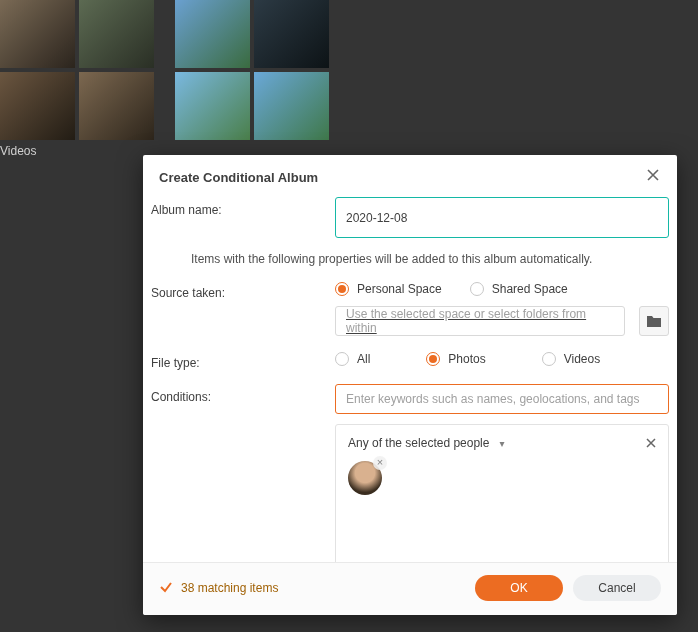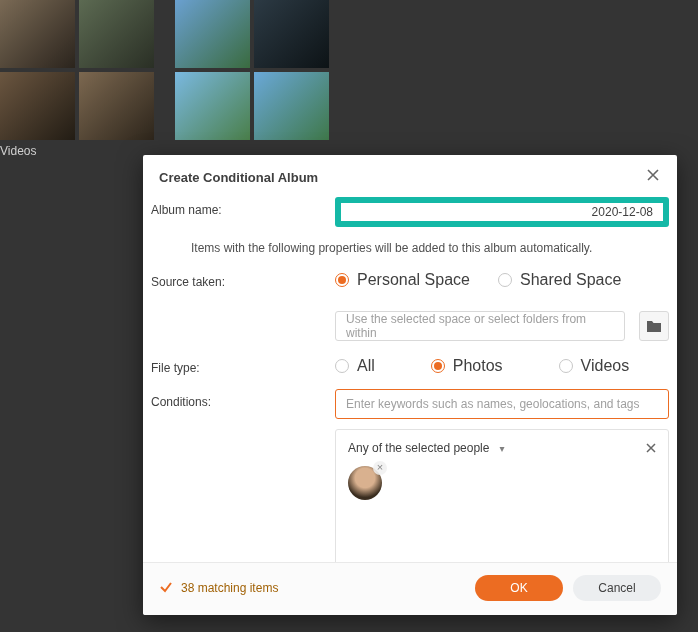--- a/index.html
+++ b/index.html
@@ -84,66 +84,66 @@
     font-size: 12px;
     color: #404040;
     padding-top: 6px;
     flex-shrink: 0;
   }
   .row-field {
     flex: 1;
   }
   .text-input {
     width: 100%;
-    height: 30px;
-    border: 6px solid #14b8a6;
+    height: 41px;
+    border: 1px solid #14b8a6;
     border-radius: 3px;
     padding: 0 10px;
     font-size: 12px;
     color: #404040;
     outline: none;
-    text-align: right;
   }
   .helper-text {
     font-size: 12px;
     color: #505050;
     margin-bottom: 14px;
     margin-left: 40px;
   }
   .radio-group {
     display: flex;
     align-items: center;
     gap: 28px;
     padding-top: 2px;
   }
   .radio-item {
     display: flex;
     align-items: center;
     gap: 8px;
-    font-size: 16px;
+    font-size: 12px;
     color: #404040;
   }
   .radio-outer {
     width: 14px; height: 14px;
     border-radius: 50%;
     border: 1.5px solid #c7c7c7;
     display: flex;
     align-items: center;
     justify-content: center;
   }
   .radio-outer.selected { border-color: #ec6c22; }
   .radio-inner {
     width: 8px; height: 8px;
     border-radius: 50%;
     background: #ec6c22;
   }
   .folder-row {
     display: flex;
     gap: 14px;
-    margin-top: 22px;
+    margin-top: 10px;
+    text-decoration: underline;
   }
   .folder-input {
     flex: 1;
     height: 30px;
     border: 1px solid #d9d9d9;
     border-radius: 3px;
     padding: 0 10px;
     font-size: 12px;
     color: #a0a0a0;
     background: #fff;

